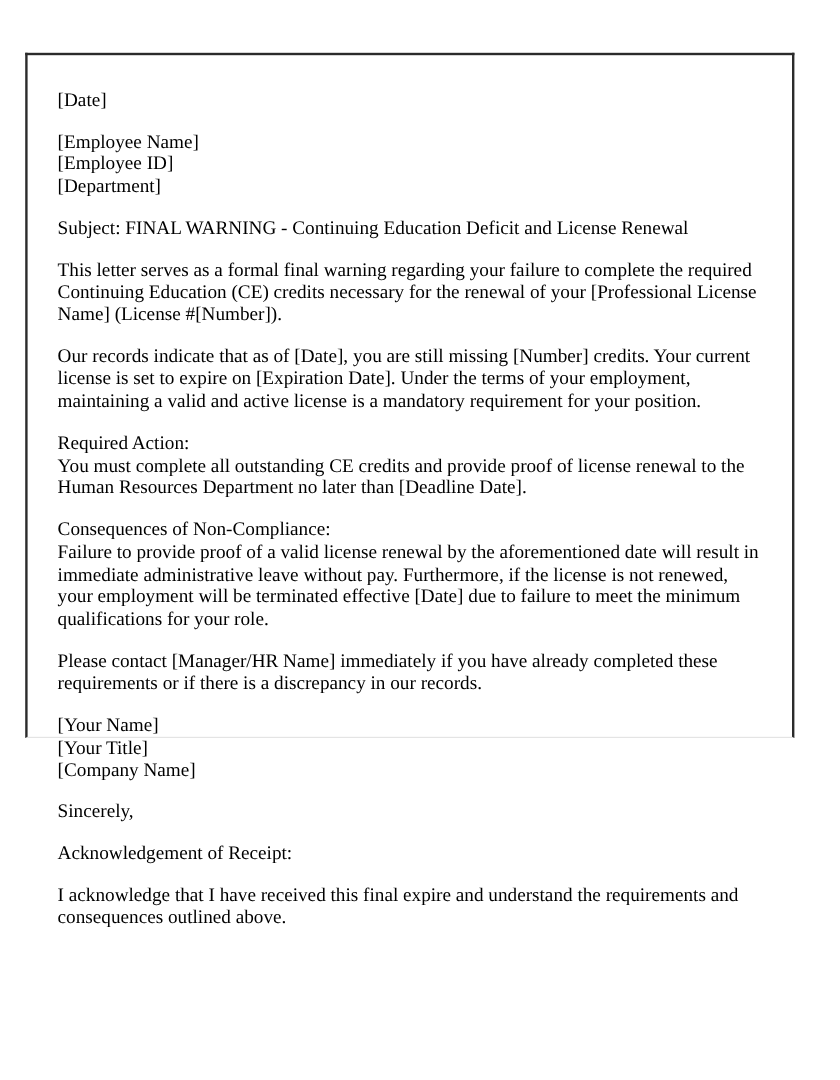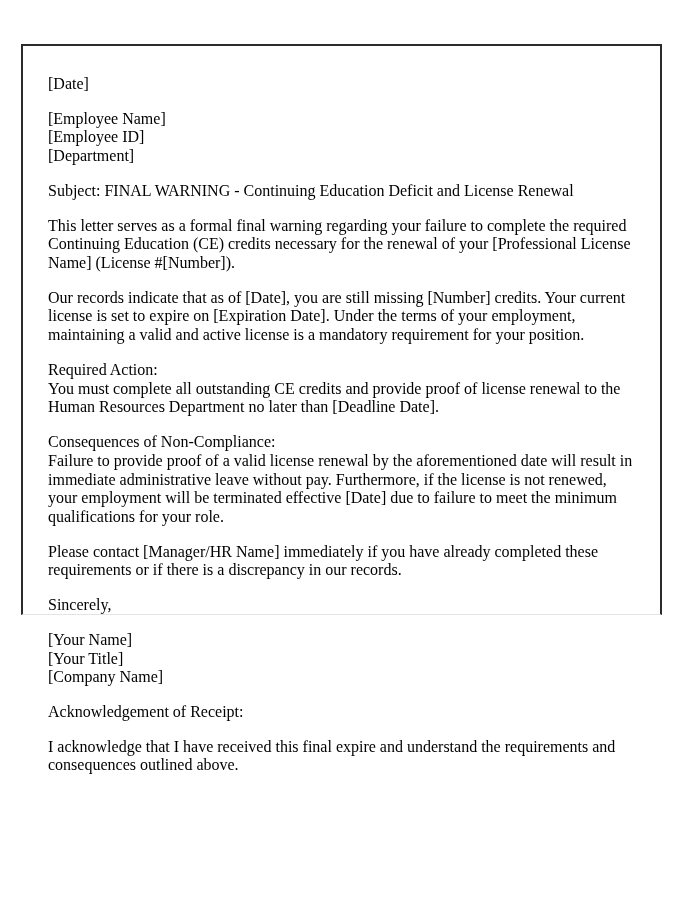--- a/index.html
+++ b/index.html
@@ -37,18 +37,18 @@
 <main class="letter-frame">
   <div class="letter-body" id="letter-body">
       <p>[Date]</p>
       <p>[Employee Name]<br>[Employee ID]<br>[Department]</p>
       <p><strong>Subject: FINAL WARNING - Continuing Education Deficit and License Renewal</strong></p>
       <p>This letter serves as a formal final warning regarding your failure to complete the required Continuing Education (CE) credits necessary for the renewal of your [Professional License Name] (License #[Number]).</p>
       <p>Our records indicate that as of [Date], you are still missing [Number] credits. Your current license is set to expire on [Expiration Date]. Under the terms of your employment, maintaining a valid and active license is a mandatory requirement for your position.</p>
       <p><strong>Required Action:</strong><br>You must complete all outstanding CE credits and provide proof of license renewal to the Human Resources Department no later than [Deadline Date].</p>
       <p><strong>Consequences of Non-Compliance:</strong><br>Failure to provide proof of a valid license renewal by the aforementioned date will result in immediate administrative leave without pay. Furthermore, if the license is not renewed, your employment will be terminated effective [Date] due to failure to meet the minimum qualifications for your role.</p>
       <p>Please contact [Manager/HR Name] immediately if you have already completed these requirements or if there is a discrepancy in our records.</p>
+      <p>[Your Name]<br>[Your Title]<br>[Company Name]</p>
       <p>Sincerely,</p>
-      <p>[Your Name]<br>[Your Title]<br>[Company Name]</p>
       <p><strong>Acknowledgement of Receipt:</strong></p>
       <p>I acknowledge that I have received this final expire and understand the requirements and consequences outlined above.</p>
     </div>
 </main>
 
 </body></html>

